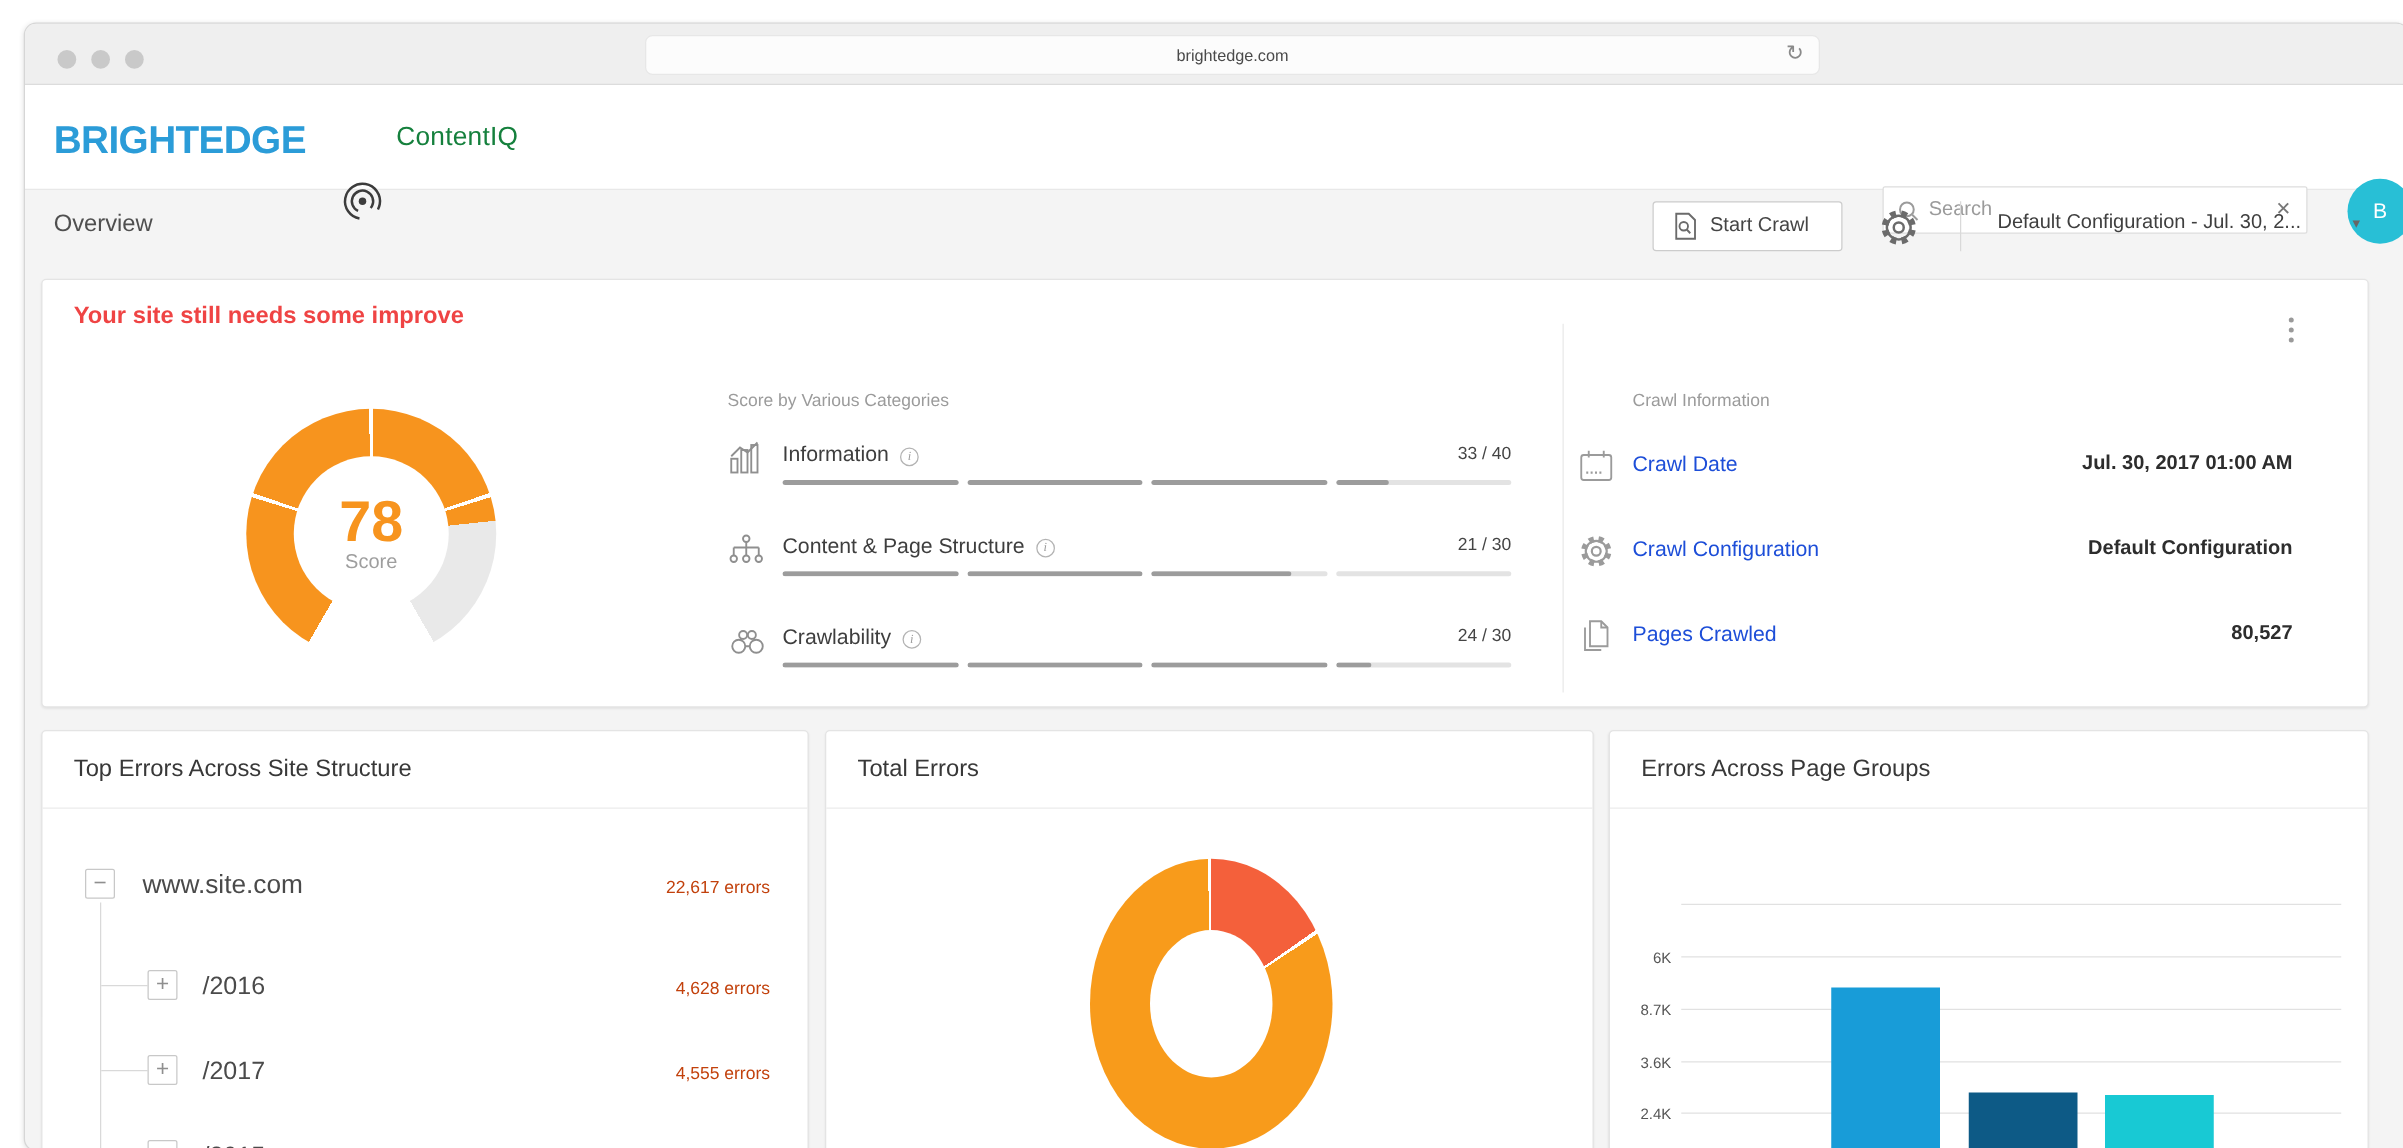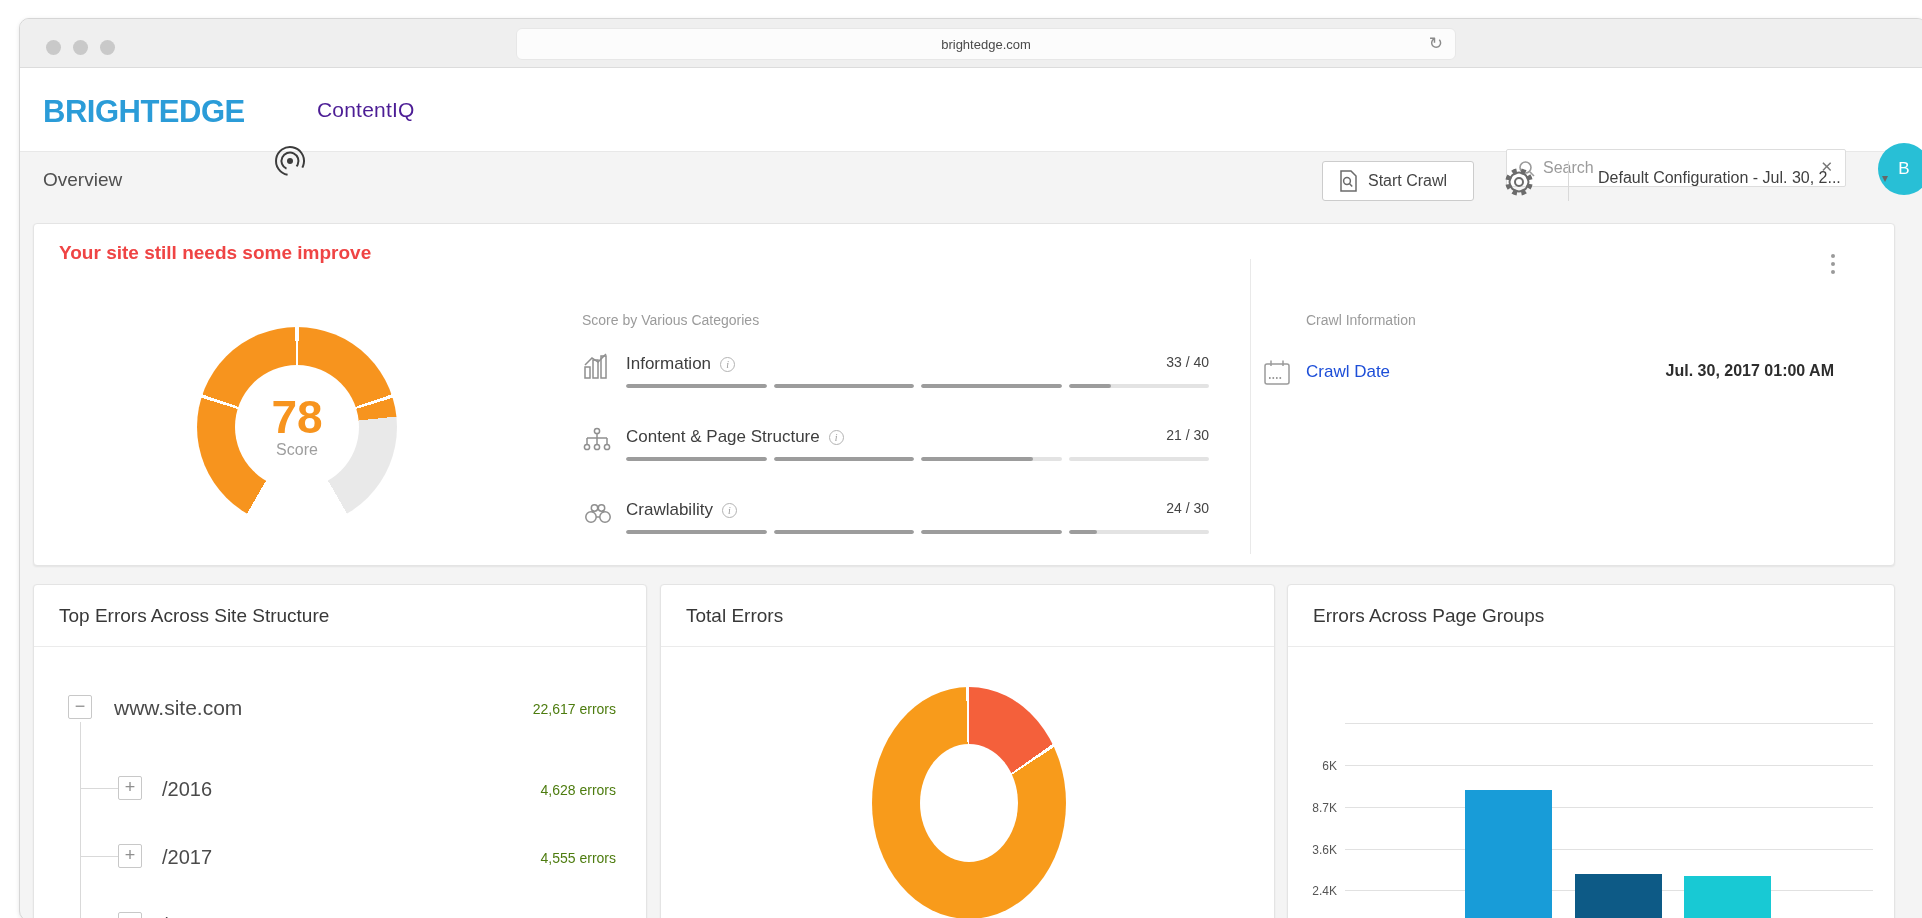--- a/index.html
+++ b/index.html
@@ -13,21 +13,21 @@
   .dot { width:15px; height:15px; border-radius:50%; background:#c9c9c9; }
   .urlbar { position:absolute; left:496px; top:9px; width:940px; height:32px; background:#fcfcfc;
             border:1px solid #e7e7e7; border-radius:6px; display:flex; align-items:center; justify-content:center;
             font-size:13px; color:#4a4a4a; }
   .reload { position:absolute; right:12px; top:4px; font-size:17px; color:#8a8a8a; cursor:default; }
 
   
   .appbar { position:absolute; left:0; top:49px; right:0; height:84px; background:#fff; border-bottom:1px solid #e8e8e8; }
   .logo { position:absolute; left:23px; top:26px; font-size:31px; font-weight:700; letter-spacing:-.5px; color:#2b9cd8; }
   .ciq { position:absolute; left:251px; top:74px; }
-  .ciq-label { position:absolute; left:297px; top:30px; font-size:21px; color:#4c1d95; letter-spacing:.2px; }
+  .ciq-label { position:absolute; left:297px; top:30px; font-size:21px; color:#15803d; letter-spacing:.2px; }
   .search { position:absolute; left:1486px; top:81px; width:340px; height:38px; background:#fff; border:1px solid #ddd; border-radius:2px; }
   .search svg { position:absolute; left:11px; top:10px; }
   .search input { position:absolute; left:36px; top:1px; width:250px; height:34px; border:0; outline:none; font-size:16px; color:#555; background:transparent; font-family:inherit; }
   .search input::placeholder { color:#9b9b9b; }
   .search .x { position:absolute; right:12px; top:8px; font-size:15px; color:#777; cursor:pointer; }
   .avatar { position:absolute; left:1858px; top:75px; width:52px; height:52px; border-radius:50%; background:#28bfd6;
             color:#fff; font-size:17px; display:flex; align-items:center; justify-content:center; }
 
   
   .toolbar { position:absolute; left:0; top:133px; right:0; height:57px; }
@@ -75,21 +75,21 @@
 
   #card-tree  { left:13px;   top:565px; width:614px; height:352px; }
   #card-donut { left:640px;  top:565px; width:615px; height:352px; }
   #card-bars  { left:1267px; top:565px; width:608px; height:352px; }
 
   
   .tnode { position:absolute; width:24px; height:24px; border:1px solid #c8c8c8; border-radius:2px; background:#fff;
            color:#8f8f8f; font-size:18px; line-height:21px; text-align:center; cursor:pointer; }
   .tlabel { position:absolute; font-size:21px; color:#4a4a4a; }
   .tlabel.child { font-size:20px; }
-  .tval { position:absolute; right:30px; font-size:14px; color:#4d7c0f; }
+  .tval { position:absolute; right:30px; font-size:14px; color:#c2410c; }
   .tline-v { position:absolute; left:46px; top:137px; width:1px; height:205px; background:#d9d9d9; }
   .tline-h { position:absolute; left:47px; width:37px; height:1px; background:#d9d9d9; }
 
   
   .donut { position:absolute; left:211px; top:102px; width:194px; height:232px; border-radius:50%; }
   .donut-hole { position:absolute; left:48px; top:57px; width:98px; height:118px; border-radius:50%; background:#fff; }
 
   
   .plot { position:absolute; left:57px; top:139px; width:528px; height:251px; }
   .gline { position:absolute; left:0; right:0; height:1px; background:#e1e1e1; }
@@ -260,20 +260,38 @@
 
     <div class="ci-row" style="top:134px;">
       <svg class="ci-ico" width="30" height="30" viewBox="0 0 30 30" fill="none" stroke="#9b9b9b" stroke-width="1.5">
         <rect x="3" y="6" width="24" height="20" rx="2"></rect>
         <line x1="9" y1="2.5" x2="9" y2="8"></line>
           <line x1="21" y1="2.5" x2="21" y2="8"></line>
         <path d="M7 20 h1.6 M10.5 20 h1.6 M14 20 h1.6 M17.5 20 h1.6" stroke-width="1.8"></path>
       </svg>
       <span class="ci-lbl">Crawl Date</span>
       <span class="ci-val">Jul. 30, 2017 01:00 AM</span>
+    </div>
+    <div class="ci-row" style="top:202px;">
+      <svg class="ci-ico" width="30" height="30" viewBox="0 0 34 34" fill="none">
+        <circle cx="17" cy="17" r="11" stroke="#9b9b9b" stroke-width="5.5" stroke-dasharray="4.4 4.2" transform="rotate(10 17 17)"></circle>
+        <circle cx="17" cy="17" r="9.5" stroke="#9b9b9b" stroke-width="2"></circle>
+        <circle cx="17" cy="17" r="4" stroke="#9b9b9b" stroke-width="2" fill="#fff"></circle>
+      </svg>
+      <span class="ci-lbl">Crawl Configuration</span>
+      <span class="ci-val">Default Configuration</span>
+    </div>
+    <div class="ci-row" style="top:270px;">
+      <svg class="ci-ico" width="30" height="30" viewBox="0 0 30 30" fill="none" stroke="#9b9b9b" stroke-width="1.5">
+        <path d="M6 8 v18 h13"></path>
+        <path d="M10 3 h9 l5 5 v15 h-14 z"></path>
+          <path d="M19 3 v5 h5"></path>
+      </svg>
+      <span class="ci-lbl">Pages Crawled</span>
+      <span class="ci-val">80,527</span>
     </div>
   </div>
 
   <div class="card" id="card-tree">
     <div class="card-hd">
         <div class="ttl">Top Errors Across Site Structure</div>
       </div>
 
     <div class="tline-v"></div>
     <div class="tline-h" style="top:203px;"></div>

